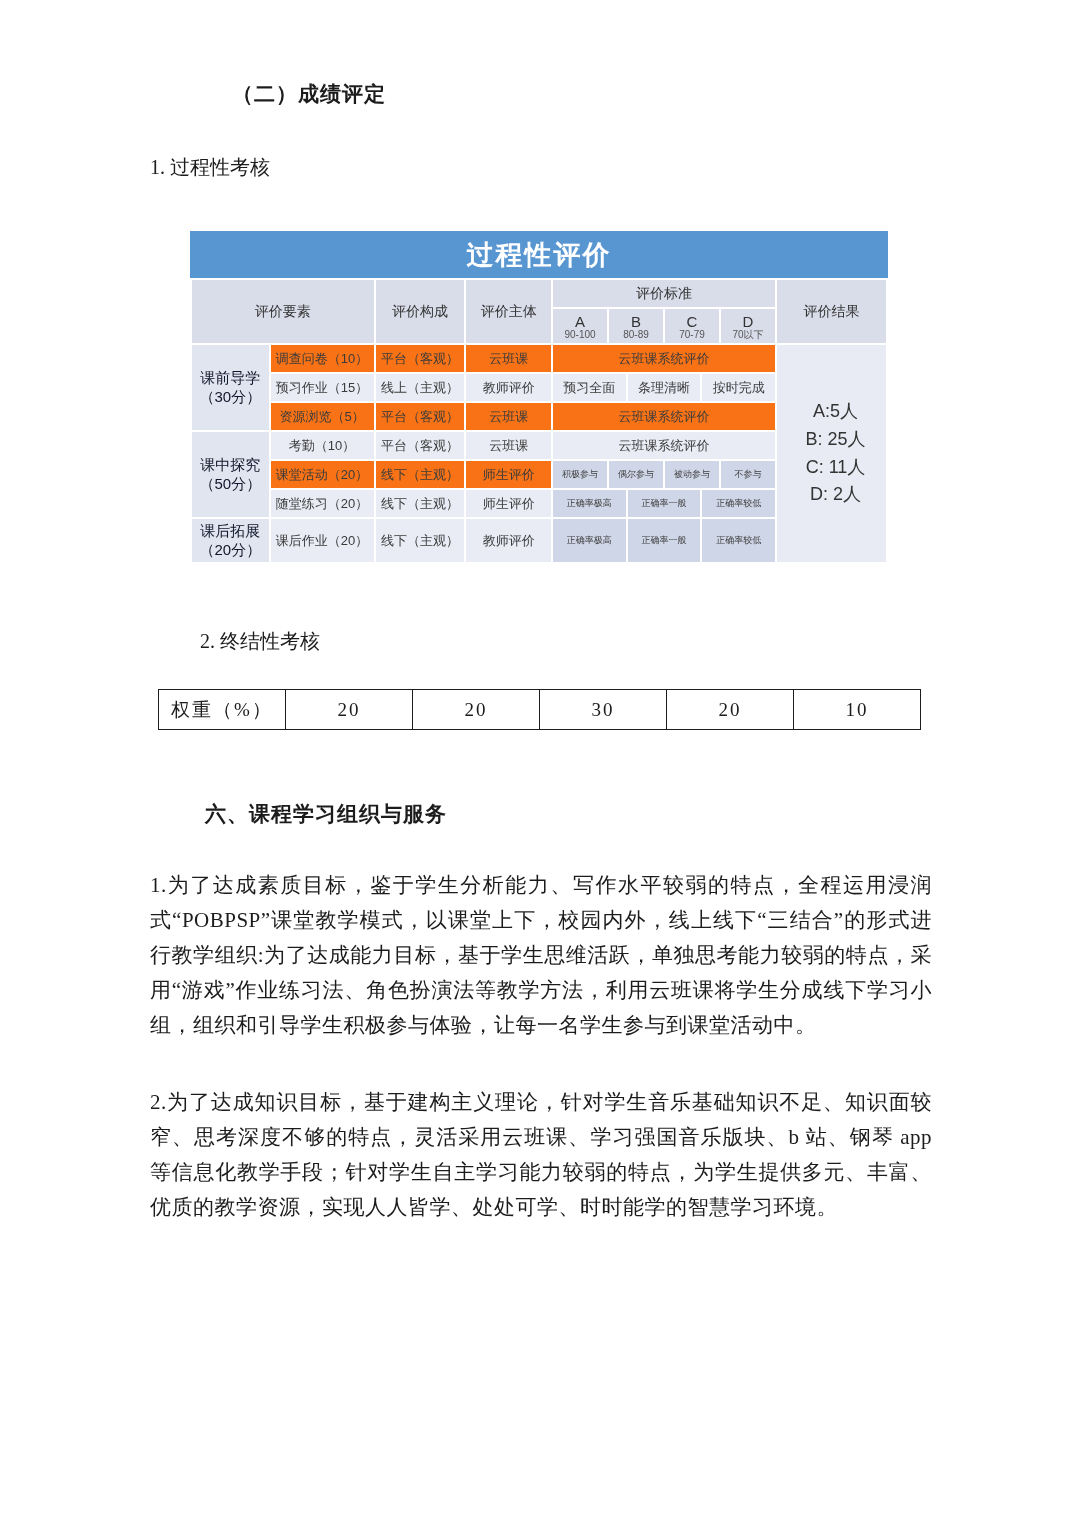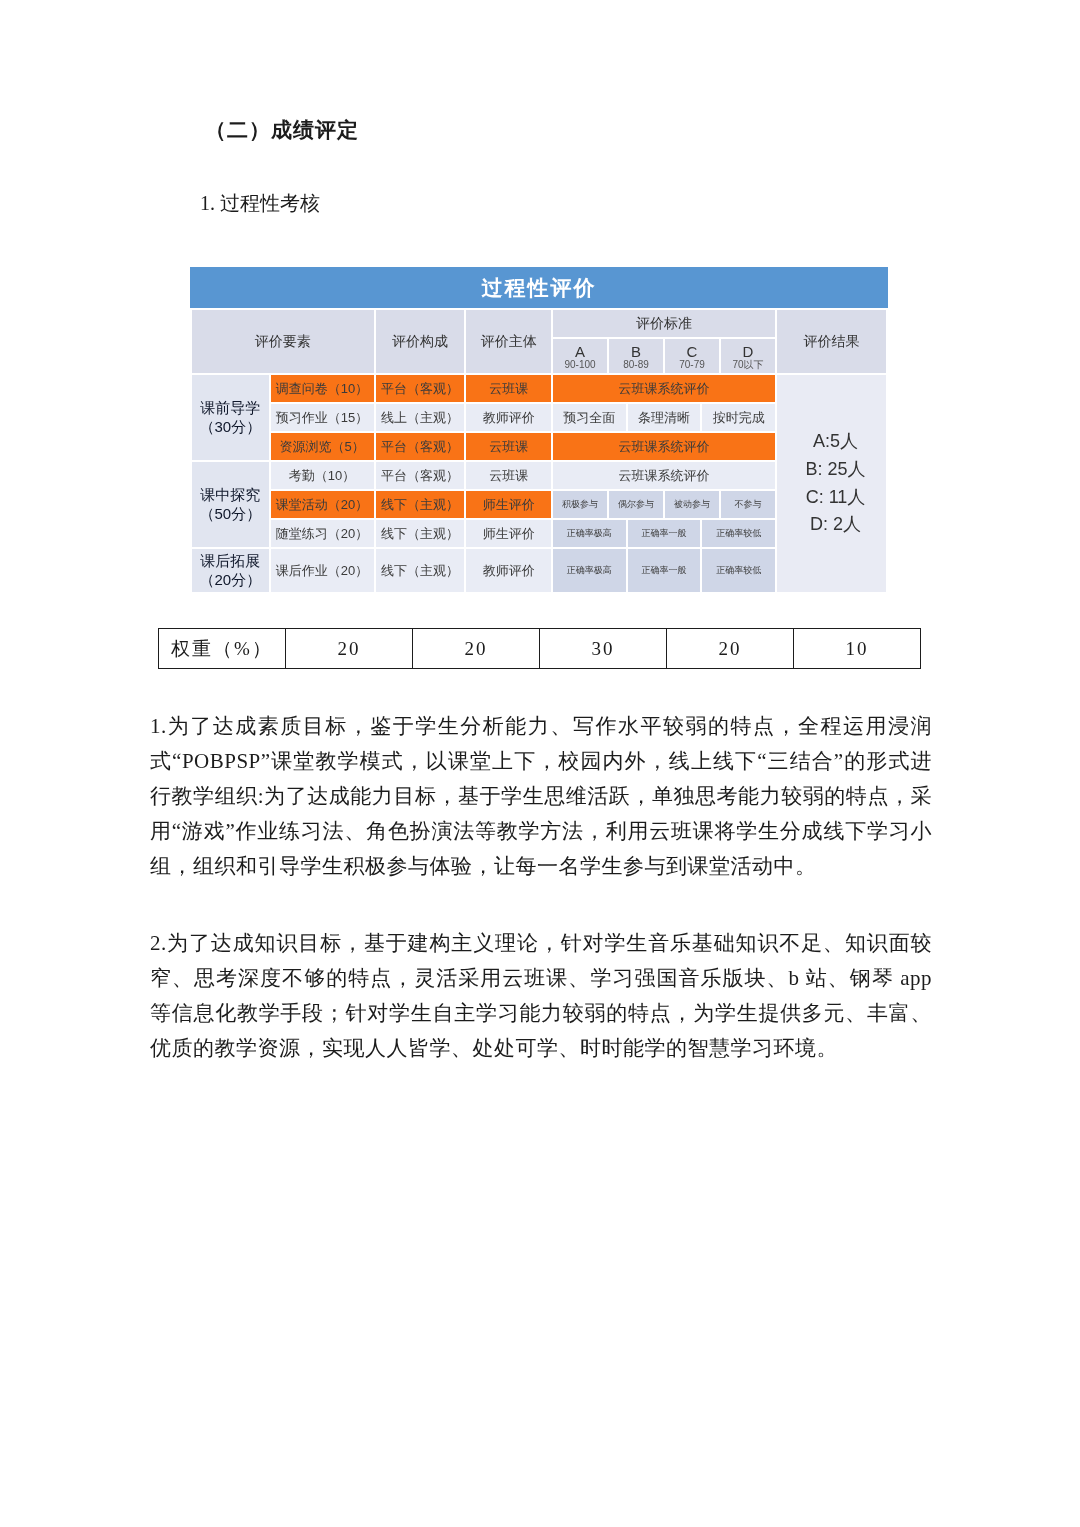--- a/index.html
+++ b/index.html
@@ -4,34 +4,34 @@
 <style>
   * { margin:0; padding:0; box-sizing:border-box; }
   html,body { background:#ffffff; }
   .page {
     width:1080px; height:1527px; background:#ffffff;
     font-family:"Liberation Serif","DejaVu Serif",serif;
     color:#1c1c1c; position:relative; overflow:hidden;
   }
   .content { margin-left:150px; width:782px; }
 
-  .h-sec { font-size:21px; font-weight:bold; padding-top:116px; margin-left:55px; letter-spacing:1px; }
-  .h-item1 { font-size:20px; margin-top:46px; margin-left:50px; }
+  .h-sec { font-size:21px; font-weight:bold; padding-top:80px; margin-left:82px; letter-spacing:1px; }
+  .h-item1 { font-size:20px; margin-top:46px; }
   .h-item2 { font-size:20px; margin-top:64px; margin-left:50px; }
   .exam-form { font-size:20px; margin-top:46px; margin-left:50px; letter-spacing:1px; }
   .h-sec6 { font-size:21px; font-weight:bold; margin-top:70px; margin-left:55px; letter-spacing:1px; }
   .para { font-size:21px; line-height:35px; text-align:justify; margin-top:40px; letter-spacing:0.5px; }
   .para + .para { margin-top:42px; }
 
   
   .ptable-wrap { margin-top:50px; margin-left:40px; width:698px;
     font-family:"Liberation Sans","DejaVu Sans",sans-serif; }
   .ptable-banner {
-    height:41px; background:#5896d2; color:#ffffff; font-weight:bold;
-    font-size:21px; display:flex; align-items:center; justify-content:center;
+    height:47px; background:#5896d2; color:#ffffff; font-weight:bold;
+    font-size:27px; display:flex; align-items:center; justify-content:center;
     letter-spacing:2px;
   }
   table.ptable { width:698px; table-layout:fixed; border-collapse:collapse; color:#3b3b3b; }
   table.ptable td, table.ptable th { border:2px solid #ffffff; text-align:center; vertical-align:middle; font-weight:normal; overflow:hidden; }
   .hdr { background:#d9dce9; font-size:14px; color:#333; }
   th.hdr-std { height:22px; }
   .grade-cell { height:36px; line-height:1.05; padding-top:2px; }
   .grade-letter { font-size:15px; display:block; }
   .grade-range { font-size:10px; display:block; color:#555; }
   tr.r { height:29px; font-size:13px; }
@@ -165,34 +165,36 @@
           <td class="band-l">线下（主观）</td>
           <td class="band-l">教师评价</td>
           <td class="crit-small" colspan="4">正确率极高</td>
           <td class="crit-small" colspan="4">正确率一般</td>
           <td class="crit-small" colspan="4">正确率较低</td>
         </tr>
       </tbody>
         </table>
     </div>
 
+    <div class="h-item2">2. 终结性考核</div>
 
 
     <table class="ftable">
       <tbody>
       <tr>
         <td>权重（%）</td>
         <td>20</td>
         <td>20</td>
         <td>30</td>
         <td>20</td>
         <td>10</td>
       </tr>
     </tbody>
       </table>
 
+    <div class="h-sec6">六、课程学习组织与服务</div>
 
     <div class="para">1.为了达成素质目标，鉴于学生分析能力、写作水平较弱的特点，全程运用浸润式“POBPSP”课堂教学模式，以课堂上下，校园内外，线上线下“三结合”的形式进行教学组织:为了达成能力目标，基于学生思维活跃，单独思考能力较弱的特点，采用“游戏”作业练习法、角色扮演法等教学方法，利用云班课将学生分成线下学习小组，组织和引导学生积极参与体验，让每一名学生参与到课堂活动中。</div>
 
     <div class="para">2.为了达成知识目标，基于建构主义理论，针对学生音乐基础知识不足、知识面较窄、思考深度不够的特点，灵活采用云班课、学习强国音乐版块、b 站、钢琴 app 等信息化教学手段；针对学生自主学习能力较弱的特点，为学生提供多元、丰富、优质的教学资源，实现人人皆学、处处可学、时时能学的智慧学习环境。</div>
 
   </div>
 </div>
 
 </body></html>

